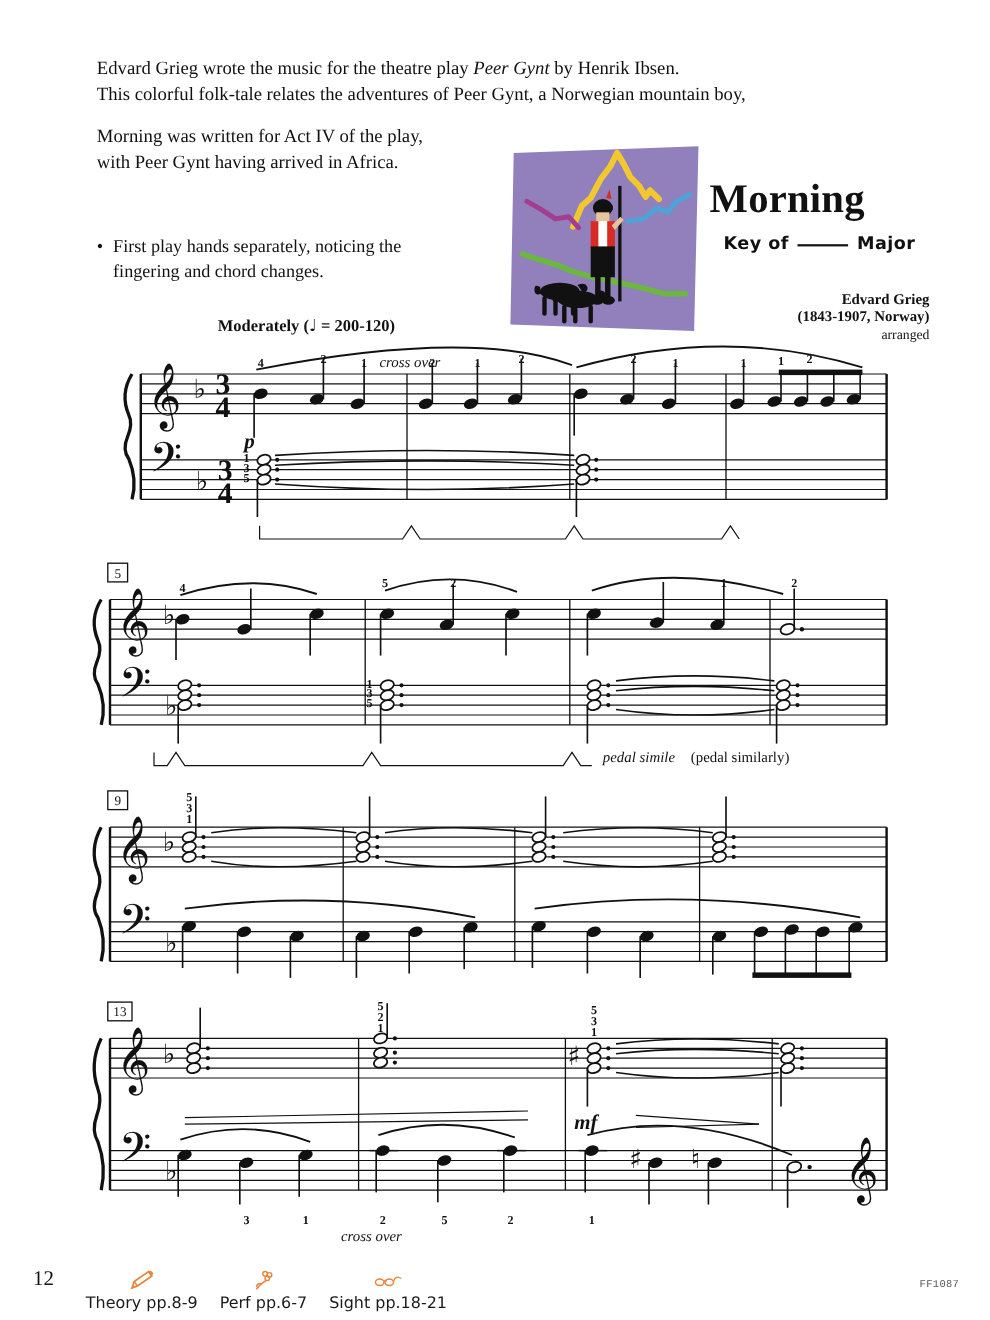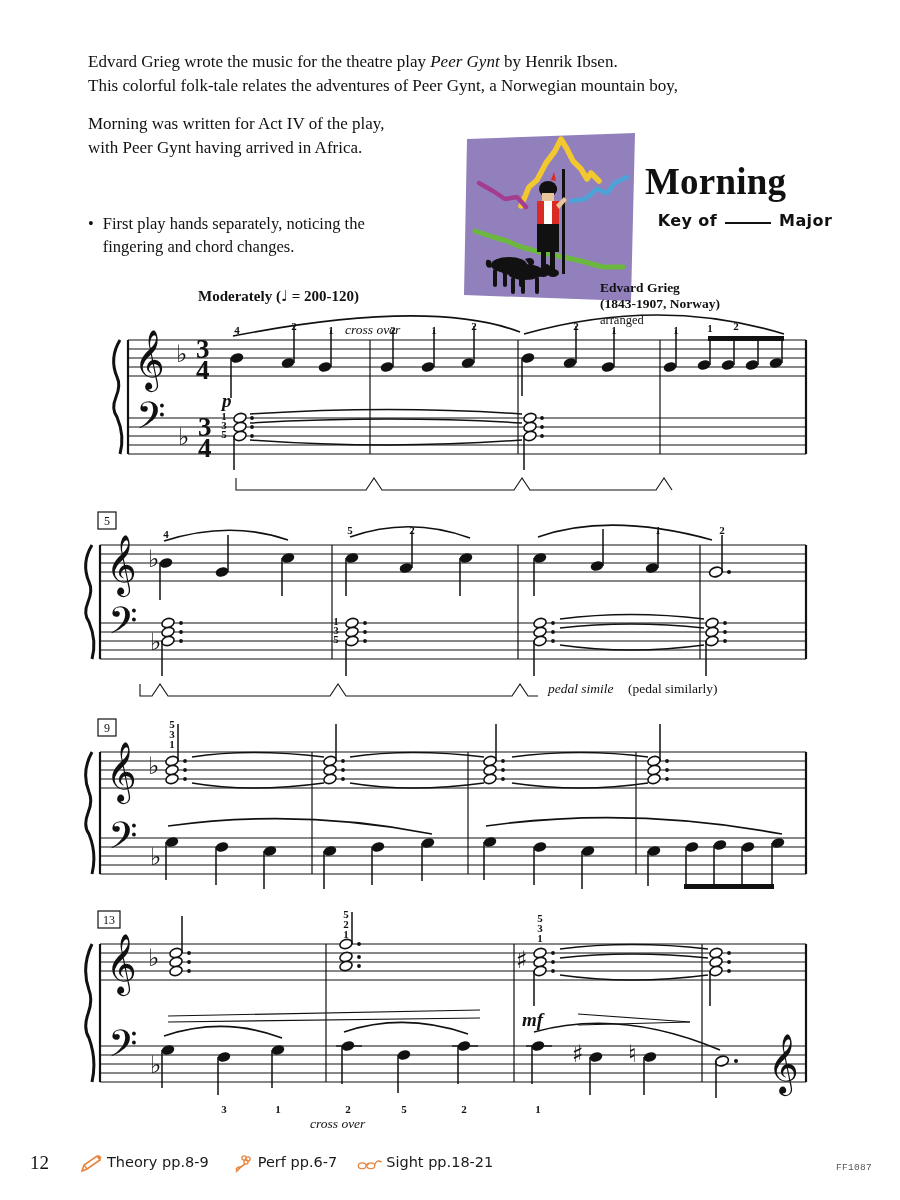--- a/index.html
+++ b/index.html
@@ -28,21 +28,21 @@
 
   
   .title{position:absolute;left:645px;top:160px;width:195px;
          font-size:37px;font-weight:bold;letter-spacing:.2px;
          font-family:"Liberation Serif",serif;}
   .keyline{position:absolute;left:645px;top:211px;width:200px;text-align:center;
            font-family:"DejaVu Sans",sans-serif;font-weight:bold;font-size:16px;
            letter-spacing:.4px;white-space:nowrap;}
   .keyblank{display:inline-block;width:46px;border-bottom:2px solid #111;
             margin:0 2px;vertical-align:2px;}
-  .composer{position:absolute;left:600px;top:280px;width:245px;
+  .composer{position:absolute;left:600px;top:264px;width:245px;text-align:right;
             font-size:13.5px;font-weight:bold;line-height:1.22;}
   .arranged{font-weight:normal;font-size:12.5px;}
 
   
   svg.score{position:absolute;left:0;top:0;width:900px;height:1200px;
             pointer-events:none;}
   .stf{stroke:#111;stroke-width:1.05;}
   .bar{stroke:#111;stroke-width:1.2;}
   .barthick{stroke:#111;stroke-width:2.2;}
   .stem{stroke:#111;stroke-width:1.5;}
@@ -63,21 +63,21 @@
   .clefg{font-family:"DejaVu Sans",sans-serif;font-size:52px;fill:#111;}
   .cleff{font-family:"DejaVu Sans",sans-serif;font-size:46px;fill:#111;}
   .acc{font-family:"DejaVu Sans",sans-serif;font-size:24px;fill:#111;}
   .tsig{font-family:"Liberation Serif",serif;font-weight:bold;font-size:27px;fill:#111;}
 
   
   .footer{position:absolute;left:0;top:1148px;width:900px;height:40px;}
   .pagenum{position:absolute;left:30px;top:4px;font-size:19px;}
   .fitems{position:absolute;left:78px;top:6px;display:flex;align-items:center;gap:20px;
           font-family:"DejaVu Sans",sans-serif;font-size:14.5px;color:#1a1a1a;}
-  .fitem{display:flex;align-items:flex-start;gap:3px;white-space:nowrap;}
+  .fitem{display:flex;align-items:center;gap:3px;white-space:nowrap;flex-direction:column;}
   .ficon{width:26px;height:20px;flex:0 0 auto;}
   .code{position:absolute;right:28px;top:14px;font-size:9.5px;color:#555;
         font-family:Liberation Mono, monospace;letter-spacing:.3px;}
 </style>
 </head>
 <body>
 
 <div class="page">
 
   <div class="intro">

